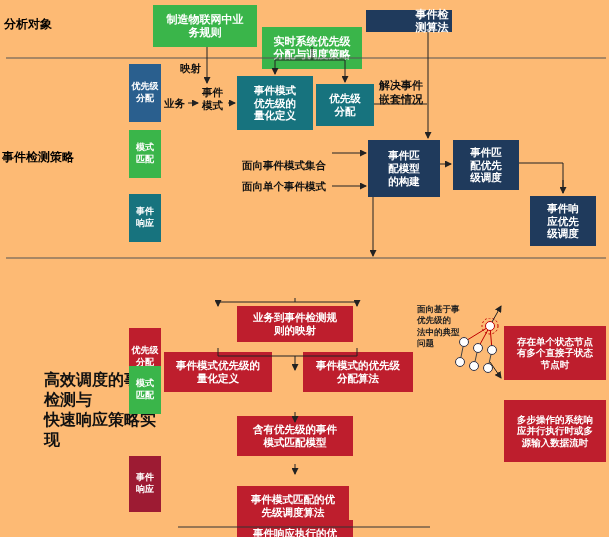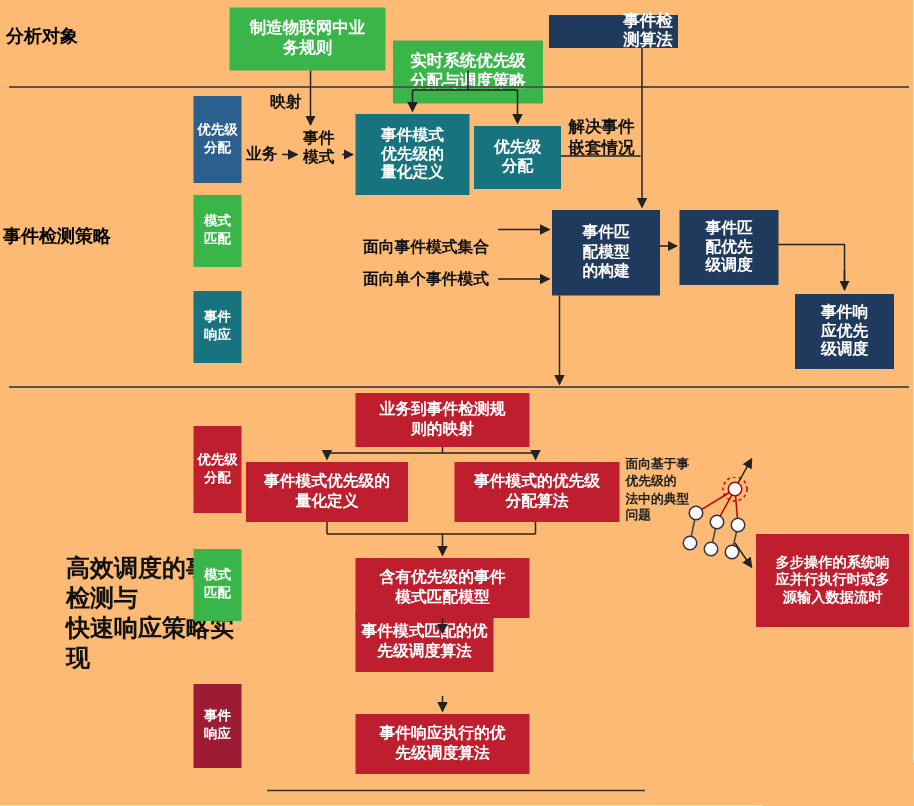--- a/index.html
+++ b/index.html
@@ -9,21 +9,21 @@
   }
   .box{
     position:absolute;display:flex;align-items:center;justify-content:center;
     text-align:center;color:#fff;font-weight:bold;white-space:pre-line;
     line-height:1.22;padding:2px;box-sizing:border-box;font-size:10.5px;
   }
   .green{background:#3ab54a;}
   .navy{background:#1f3a5c;}
   .teal{background:#17737e;}
   .blue{background:#2a5f8e;}
-  .red{background:#be1e2d;}
+  .red{background:#be1e2d;margin-top:44px;}
   .darkred{background:#9d1b33;}
   .small{font-size:9px;line-height:1.3;}
   .txt{
     position:absolute;color:#111;font-weight:600;white-space:pre-line;
     line-height:1.25;font-size:10.5px;
   }
   .sec{font-size:12px;font-weight:bold;color:#000;}
   svg.overlay{position:absolute;left:0;top:0;pointer-events:none;}
 </style>
 </head>
@@ -81,29 +81,32 @@
 响应</div>
 
   <div class="box red" style="left:237px;top:262px;width:116px;height:36px;">业务到事件检测规
 则的映射</div>
   <div class="box red" style="left:164px;top:308px;width:108px;height:40px;">事件模式优先级的
 量化定义</div>
   <div class="box red" style="left:303px;top:308px;width:110px;height:40px;">事件模式的优先级
 分配算法</div>
   <div class="box red" style="left:237px;top:372px;width:116px;height:40px;">含有优先级的事件
 模式匹配模型</div>
-  <div class="box red" style="left:237px;top:408px;width:92px;height:40px;">事件模式匹配的优
+  <div class="box red" style="left:237px;top:442px;width:112px;height:40px;">事件模式匹配的优
 先级调度算法</div>
   <div class="box red" style="left:237px;top:476px;width:116px;height:40px;">事件响应执行的优
 先级调度算法</div>
 
   <div class="txt" style="left:417px;top:304px;font-size:8.5px;line-height:1.35;color:#222;">面向基于事
 优先级的
 法中的典型
 问题</div>
+  <div class="box red" style="left:504px;top:282px;width:102px;height:54px;font-size:9.5px;">存在单个状态节点
+有多个直接子状态
+节点时</div>
   <div class="box red" style="left:504px;top:356px;width:102px;height:62px;font-size:9.5px;">多步操作的系统响
 应并行执行时或多
 源输入数据流时</div>
 
   <svg class="overlay" style="left:452px;top:318px;" width="52" height="58">
     <g stroke="#c00000" stroke-width="1" fill="none">
       <line x1="38" y1="8" x2="12" y2="24"></line>
       <line x1="38" y1="8" x2="26" y2="30"></line>
       <line x1="38" y1="8" x2="40" y2="32"></line>
       <circle cx="38" cy="8" r="8" stroke-dasharray="2,2"></circle>

